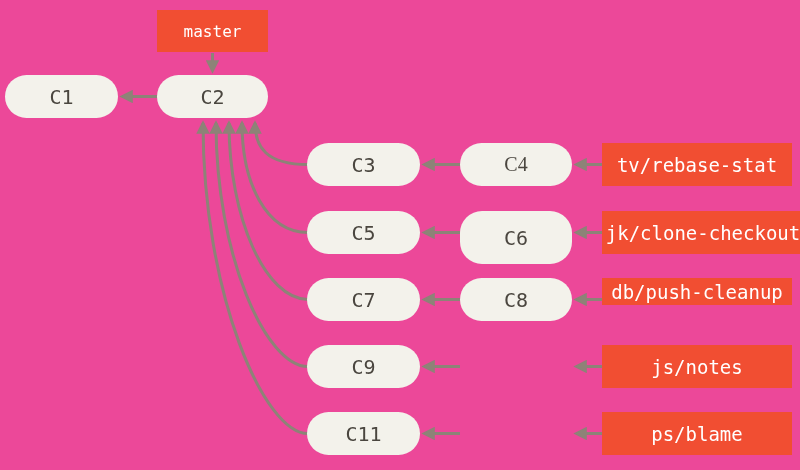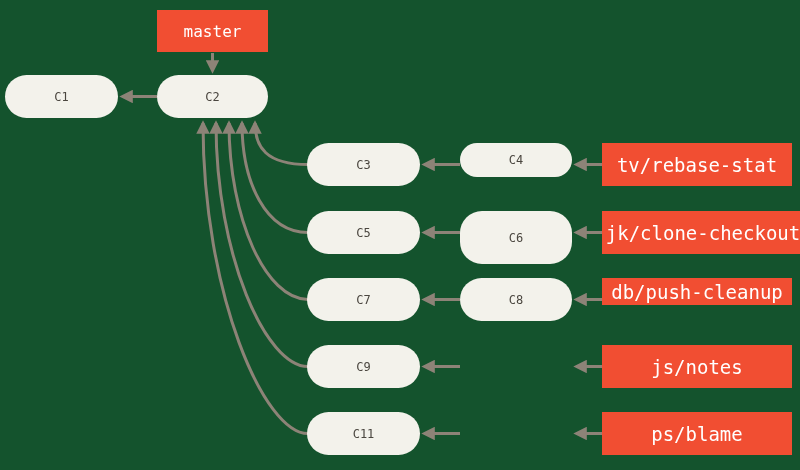--- a/index.html
+++ b/index.html
@@ -1,36 +1,36 @@
 <!DOCTYPE html>
 <html style="--branch_box: #f14e32; --branch_text: #ffffff; --node_fill: #f3f2eb; --node_text: #4a463f; --arrow: #8d8377;"><head>
 <meta charset="utf-8">
 <style>
   html, body { margin: 0; padding: 0; background: #ffffff; }
   .stage {
     position: relative;
     width: 800px; height: 470px;
-    background: #14532d;
+    background: #ec4899;
     font-family: "DejaVu Sans Mono", "Liberation Mono", monospace;
     overflow: hidden;
   }
   .arrows { position: absolute; left: 0; top: 0; }
   .arrows path.line {
     fill: none;
     stroke: var(--arrow, #8d8377);
     stroke-width: 3;
   }
   .arrows .head { fill: var(--arrow, #8d8377); }
   .node {
     position: absolute;
     background: var(--node_fill, #f3f2eb);
     border-radius: 22px;
     display: flex; align-items: center; justify-content: center;
     color: var(--node_text, #4a463f);
-    font-size: 12px;
+    font-size: 20px;
   }
   .branch-box {
     position: absolute;
     background: var(--branch_box, #f14e32);
     display: flex; align-items: center; justify-content: center;
     color: var(--branch_text, #ffffff);
     font-size: 19px;
   }
   .branch-box.master { font-size: 16px; }
 </style>
@@ -69,21 +69,21 @@
     <path class="line" d="M602,433.5 L576,433.5" marker-end="url(#ah)"></path>
     <path class="line" d="M308,433.5 C264,433.5 203,294 203,123" marker-end="url(#ah)"></path>
   </svg>
 
   <div class="branch-box master" style="left:157px; top:10px; width:111px; height:42px;">master</div>
 
   <div class="node" style="left:5px; top:75px; width:113px; height:43px;">C1</div>
   <div class="node" style="left:157px; top:75px; width:111px; height:43px;">C2</div>
 
   <div class="node" style="left:307px; top:143px; width:113px; height:43px;">C3</div>
-  <div class="node" style="left:460px; top:143px; width:112px; height:34px;">C4</div>
+  <div class="node" style="left:460px; top:143px; width:112px; height:43px;font-family:Liberation Serif, serif;">C4</div>
   <div class="branch-box" style="left:602px; top:143px; width:190px; height:43px;">tv/rebase-stat</div>
 
   <div class="node" style="left:307px; top:211px; width:113px; height:43px;">C5</div>
   <div class="node" style="left:460px; top:211px; width:112px; height:53px;">C6</div>
   <div class="branch-box" style="left:602px; top:211px; width:202px; height:43px;">jk/clone-checkout</div>
 
   <div class="node" style="left:307px; top:278px; width:113px; height:43px;">C7</div>
   <div class="node" style="left:460px; top:278px; width:112px; height:43px;">C8</div>
   <div class="branch-box" style="left:602px; top:278px; width:190px; height:27px;">db/push-cleanup</div>
 

